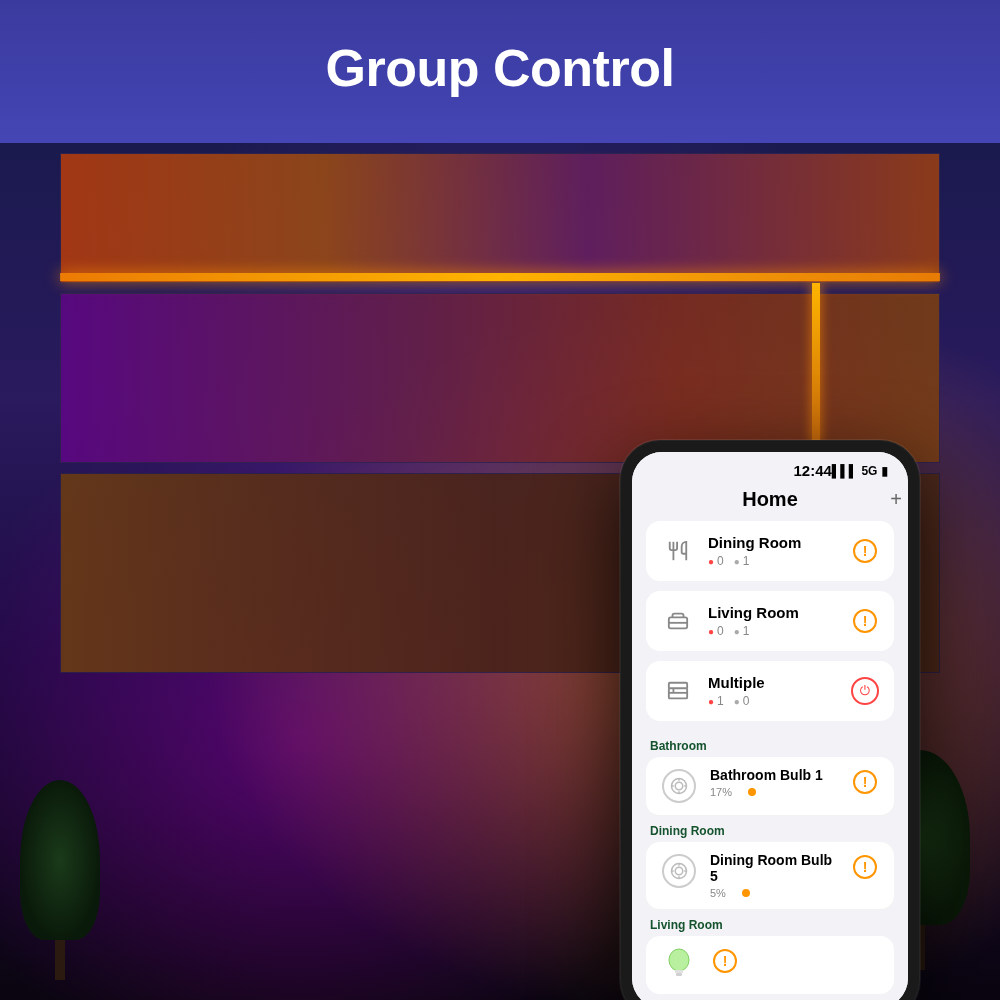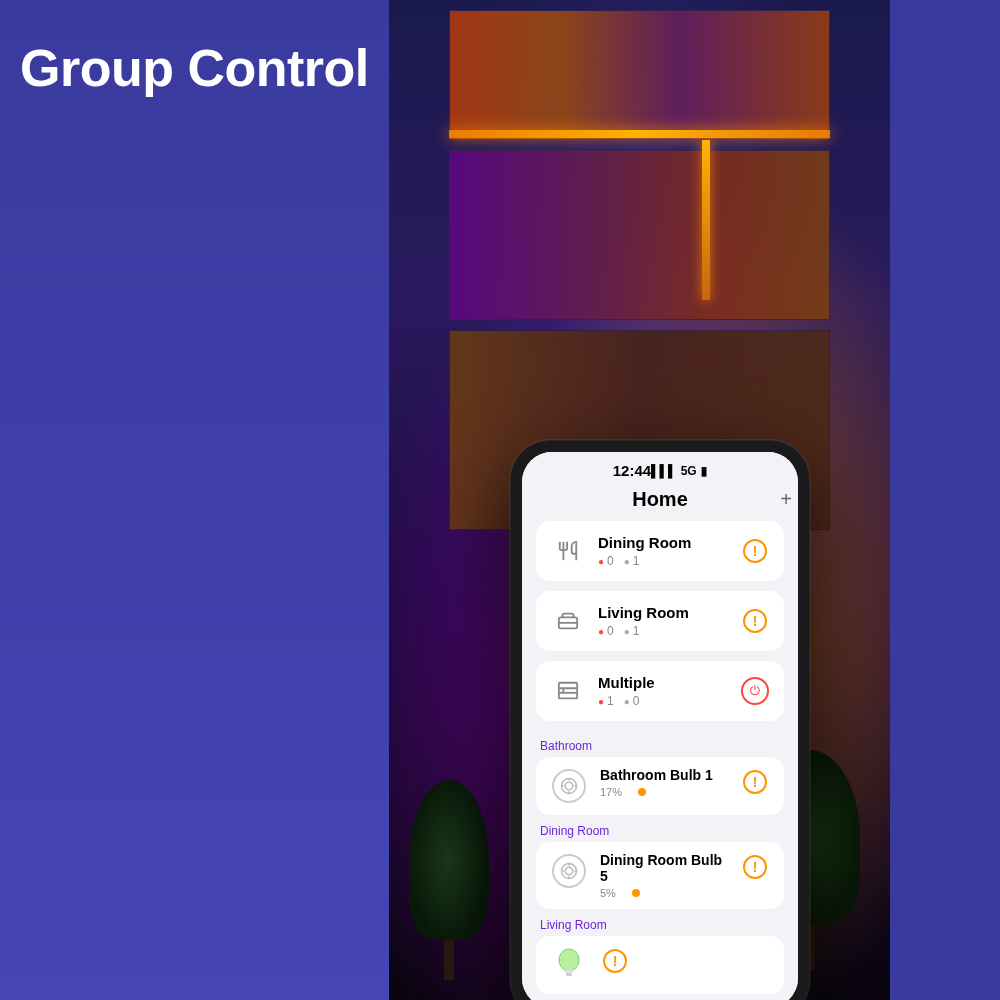--- a/index.html
+++ b/index.html
@@ -5,24 +5,25 @@
     * { margin: 0; padding: 0; box-sizing: border-box; }
     body {
       width: 1000px;
       height: 1000px;
       overflow: hidden;
       font-family: -apple-system, BlinkMacSystemFont, 'Segoe UI', sans-serif;
       background: #3a3a9e;
     }
 
     .page-wrapper {
-      width: 890px;
+      width: 1000px;
       height: 1000px;
       position: relative;
       display: flex;
+      flex-direction: column;
     }
 
     
     .header-section {
       background: linear-gradient(180deg, #3a3a9e 0%, #4545b5 100%);
       text-align: center;
       padding: 40px 20px 30px;
       z-index: 2;
     }
 
@@ -235,21 +236,21 @@
       border-radius: 30px;
       overflow: hidden;
       display: flex;
       flex-direction: column;
     }
 
     
     .status-bar {
       background: #f2f2f7;
       display: flex;
-      justify-content: center;
+      justify-content: flex-end;
       align-items: center;
       padding: 10px 20px 4px;
       font-size: 14px;
       font-weight: 600;
     }
 
     .status-time {
       font-weight: 700;
       color: #000;
       font-size: 15px;
@@ -380,22 +381,22 @@
       align-items: center;
       justify-content: center;
       color: #ff4444;
       font-size: 13px;
     }
 
     
     .device-section-label {
       padding: 8px 18px 4px;
       font-size: 12px;
-      color: #6d28d9;
-      font-weight: 400;
+      color: #14532d;
+      font-weight: 700;
     }
 
     .device-card {
       background: #fff;
       margin: 0 14px 0;
       display: flex;
       gap: 12px;
       padding: 10px 14px;
       border-bottom: 1px solid rgba(0,0,0,0.05);
     }

